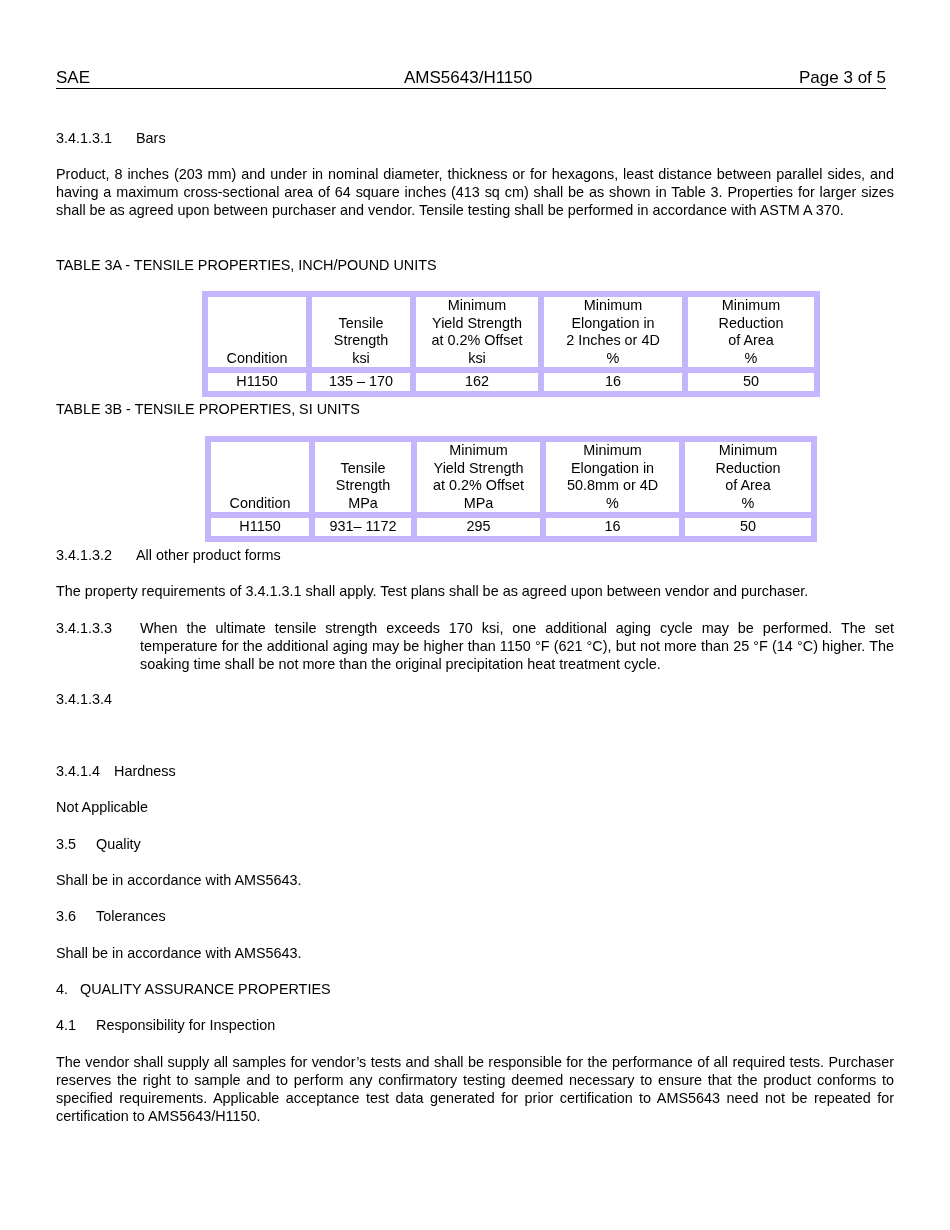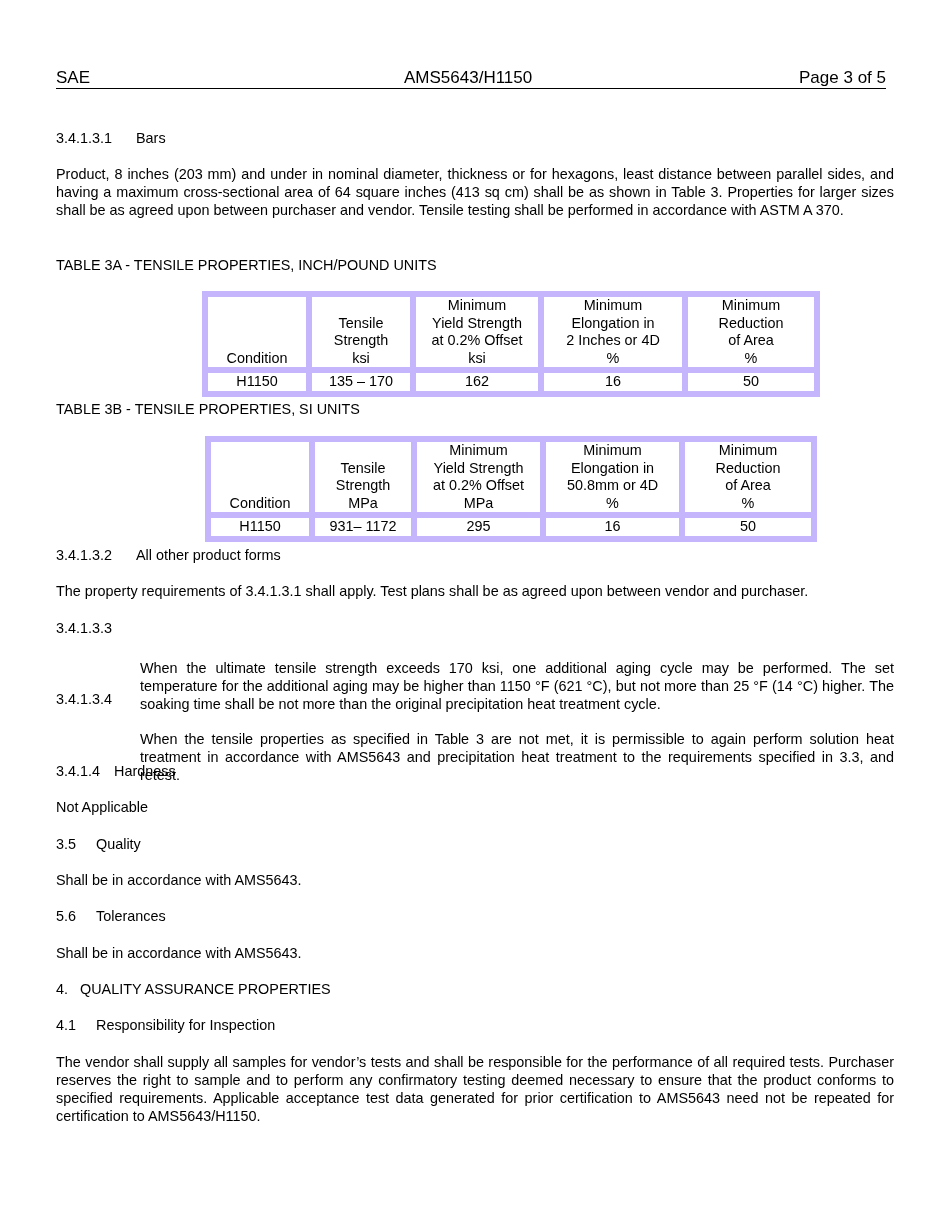--- a/index.html
+++ b/index.html
@@ -6,21 +6,21 @@
   body { width:950px; height:1230px; position:relative; font-family:"Liberation Sans", sans-serif; color:#000; font-size:14.4px; }
   .page { position:absolute; left:56px; top:0; width:838px; }
   .header { position:absolute; top:68px; left:0; width:830px; height:20px; border-bottom:1.5px solid #000; font-size:17px; }
   .header .l { position:absolute; left:0; top:0; }
   .header .c { position:absolute; left:348px; top:0; }
   .header .r { position:absolute; right:0; top:0; }
   .blk { position:absolute; left:0; width:838px; line-height:18px; }
   .just { text-align:justify; text-align-last:left; }
   .hang { position:absolute; left:0; width:838px; line-height:18px; }
   .hang .n { position:absolute; left:0; top:0; }
-  .hang .t { margin-left:84px; text-align:justify;margin-top:40px; }
+  .hang .t { margin-left:84px; text-align:justify; }
   .cap { position:absolute; left:0; width:838px; text-align:left; line-height:18px; }
   table.tp { position:absolute; border-collapse:collapse; font-size:14.4px; line-height:17.6px; }
   table.tp td { border:6px solid #c4b5fd; text-align:center; vertical-align:bottom; padding:0 6px; }
   table.tp tr.d td { vertical-align:middle; }
 </style>
 </head>
 <body>
 
 <div class="page">
 
@@ -80,35 +80,34 @@
   </div>
   <div class="blk" style="top:582px;">The property requirements of 3.4.1.3.1 shall apply. Test plans shall be as agreed upon between vendor and purchaser.</div>
 
   <div class="hang" style="top:619px;">
     <span class="n">3.4.1.3.3</span>
     <div class="t">When the ultimate tensile strength exceeds 170 ksi, one additional aging cycle may be performed. The set temperature for the additional aging may be higher than 1150 °F (621 °C), but not more than 25 °F (14 °C) higher. The soaking time shall be not more than the original precipitation heat treatment cycle.</div>
   </div>
 
   <div class="hang" style="top:690px;">
     <span class="n">3.4.1.3.4</span>
-    <div class="t">When the tensile properties as specified in Table 3 are not met, it is permissible to again perform solution heat treatment in accordance with AMS5643 and precipitation heat treatment to the requirements specified in 3.3, and retest.</div>
   </div>
 
   <div class="blk" style="top:762px;">
     <span>3.4.1.4</span><span style="display:inline-block;width:14px"></span><span>Hardness</span>
   </div>
   <div class="blk" style="top:798px;">Not Applicable</div>
 
   <div class="blk" style="top:835px;">
     <span>3.5</span><span style="display:inline-block;width:20px"></span><span>Quality</span>
   </div>
   <div class="blk" style="top:871px;">Shall be in accordance with AMS5643.</div>
 
   <div class="blk" style="top:907px;">
-    <span>5.6</span><span style="display:inline-block;width:20px"></span><span>Tolerances</span>
+    <span>3.6</span><span style="display:inline-block;width:20px"></span><span>Tolerances</span>
   </div>
   <div class="blk" style="top:944px;">Shall be in accordance with AMS5643.</div>
 
   <div class="blk" style="top:980px;">
     <span>4.</span><span style="display:inline-block;width:12px"></span><span>QUALITY ASSURANCE PROPERTIES</span>
   </div>
 
   <div class="blk" style="top:1016px;">
     <span>4.1</span><span style="display:inline-block;width:20px"></span><span>Responsibility for Inspection</span>
   </div>

